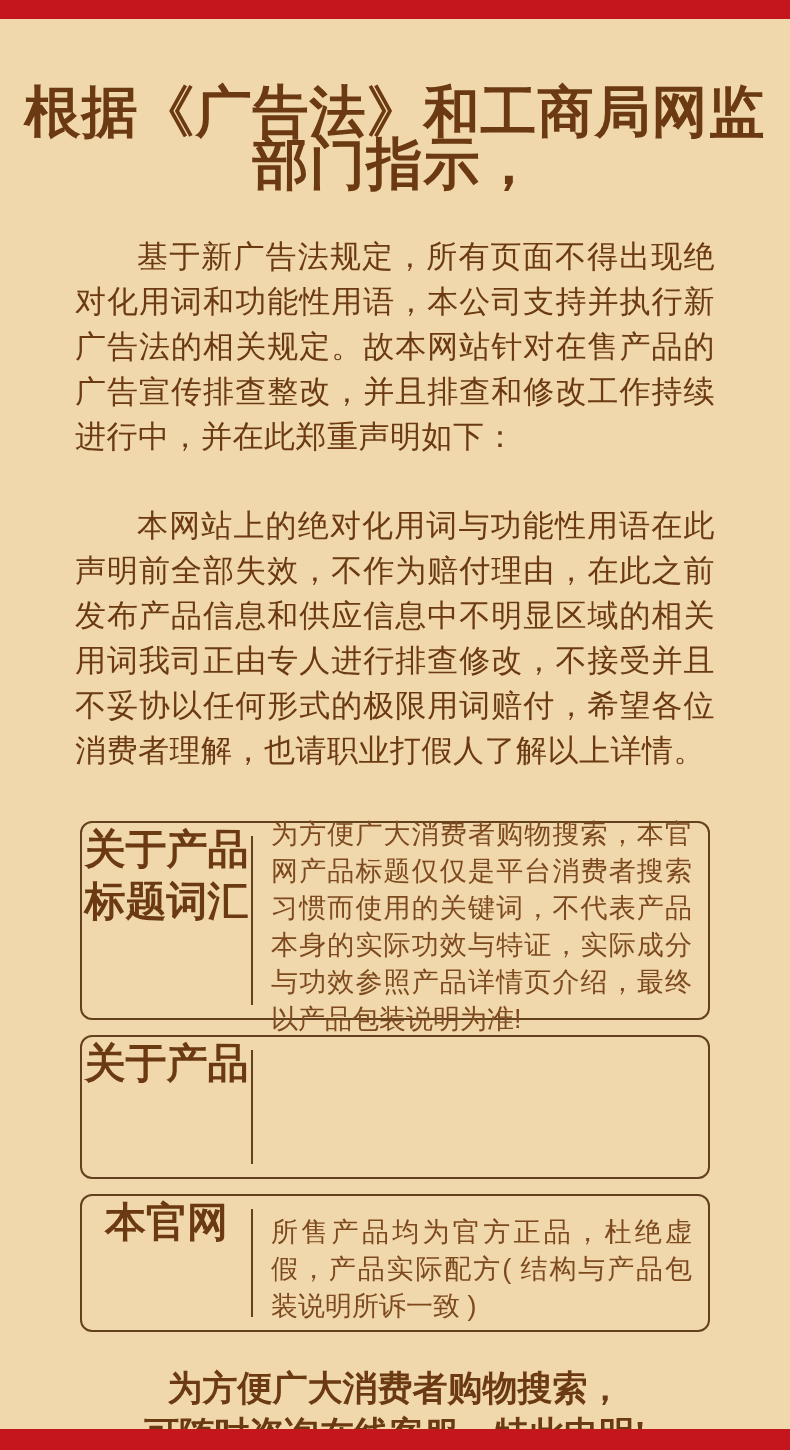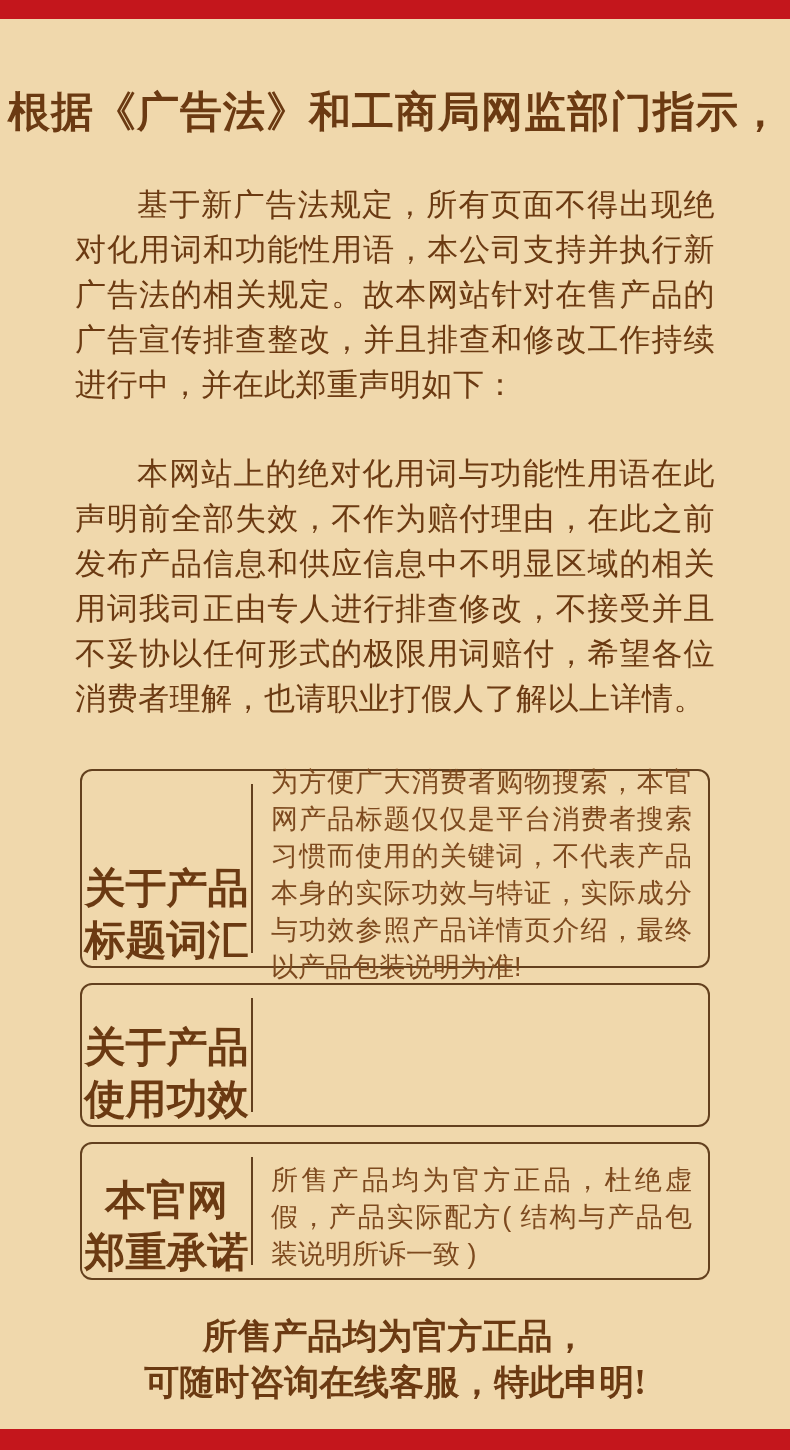--- a/index.html
+++ b/index.html
@@ -17,21 +17,21 @@
     width: 100%;
     background: #c4161c;
   }
   .red-bar.top { top: 0; height: 19px; }
   .red-bar.bottom { bottom: 0; height: 21px; }
 
   .title {
     margin: 0;
     padding-top: 86px;
     text-align: center;
-    font-size: 42px;
+    font-size: 56px;
     font-weight: bold;
     line-height: 52px;
     color: #6b3a12;
     letter-spacing: 1px;
   }
 
   .body-copy {
     width: 640px;
     margin: 8px auto;
     color: #6b3a12;
@@ -61,21 +61,21 @@
   }
   .notice-box + .notice-box { margin-top: 15px; }
   .notice-box.b1 { height: 199px; }
   .notice-box.b2 { height: 144px; }
   .notice-box.b3 { height: 138px; }
 
   .box-label {
     flex: 0 0 169px;
     display: flex;
     flex-direction: column;
-    justify-content: flex-end;
+    justify-content: flex-start;
     align-items: center;
     text-align: center;
     font-size: 41px;
     font-weight: bold;
     line-height: 52px;
     color: #6b3a12;
   }
   .box-divider {
     width: 0;
     border-left: 2px solid #63401e;
@@ -126,37 +126,35 @@
       </div>
       <div class="box-divider"></div>
       <div class="box-text">
         <span>为方便广大消费者购物搜索，本官网产品标题仅仅是平台消费者搜索习惯而使用的关键词，不代表产品本身的实际功效与特证，实际成分与功效参照产品详情页介绍，最终以产品包装说明为准!</span>
       </div>
     </div>
 
     <div class="notice-box b2">
       <div class="box-label">
         <span>关于产品</span>
-        <span>使用功效</span>
       </div>
       <div class="box-divider"></div>
     </div>
 
     <div class="notice-box b3">
       <div class="box-label">
         <span>本官网</span>
-        <span>郑重承诺</span>
       </div>
       <div class="box-divider"></div>
       <div class="box-text">
         <span>所售产品均为官方正品，杜绝虚假，产品实际配方( 结构与产品包装说明所诉一致 )</span>
       </div>
     </div>
 
   </div>
 
   <div class="footer-note">
-    <span>所售产品均为官方正品，</span><br>
+    <span>为方便广大消费者购物搜索，</span><br>
     <span>可随时咨询在线客服，特此申明!</span>
   </div>
 
   <div class="red-bar bottom"></div>
 </div>
 
 </body></html>

